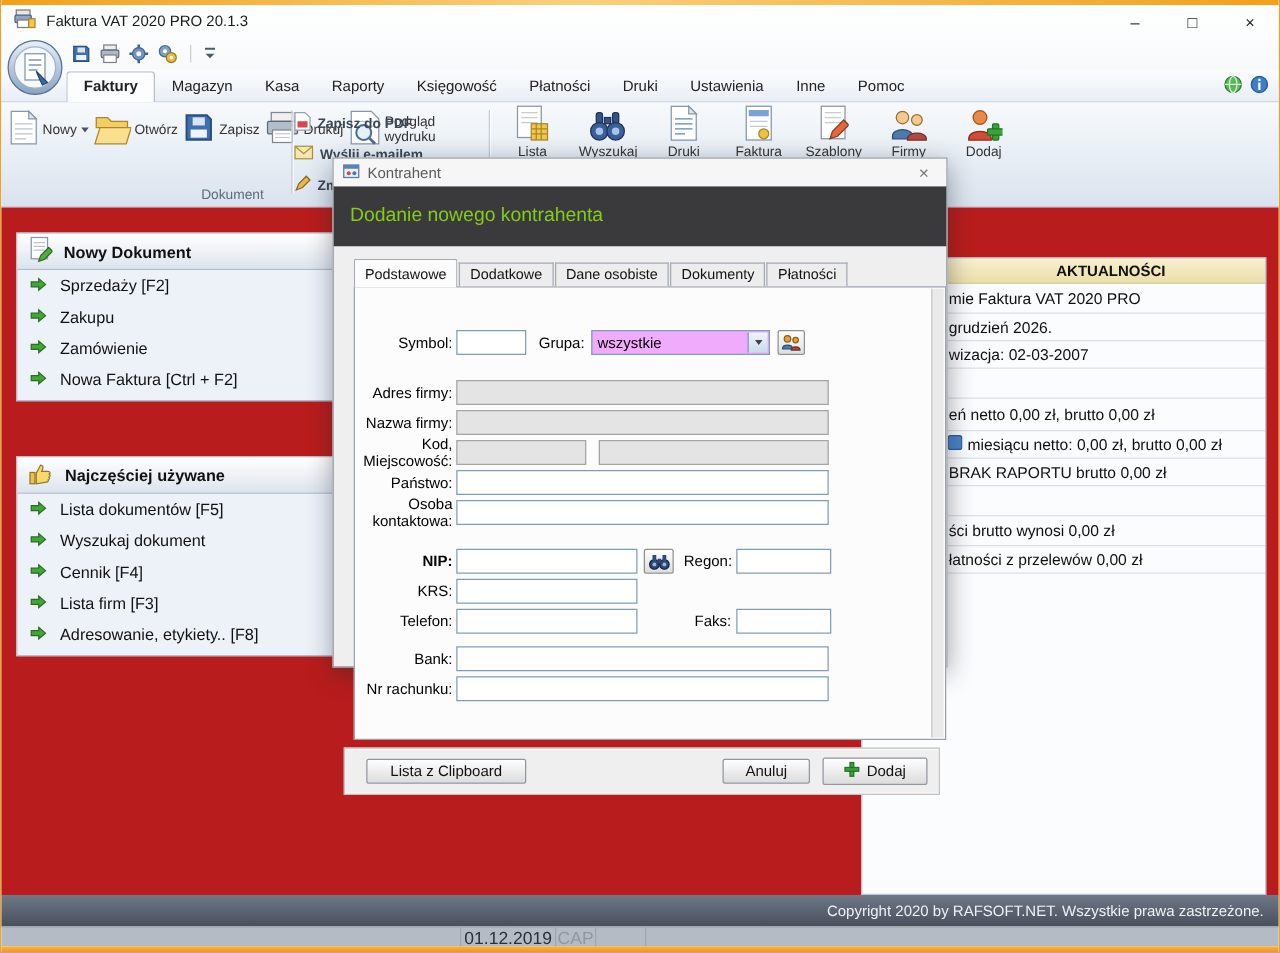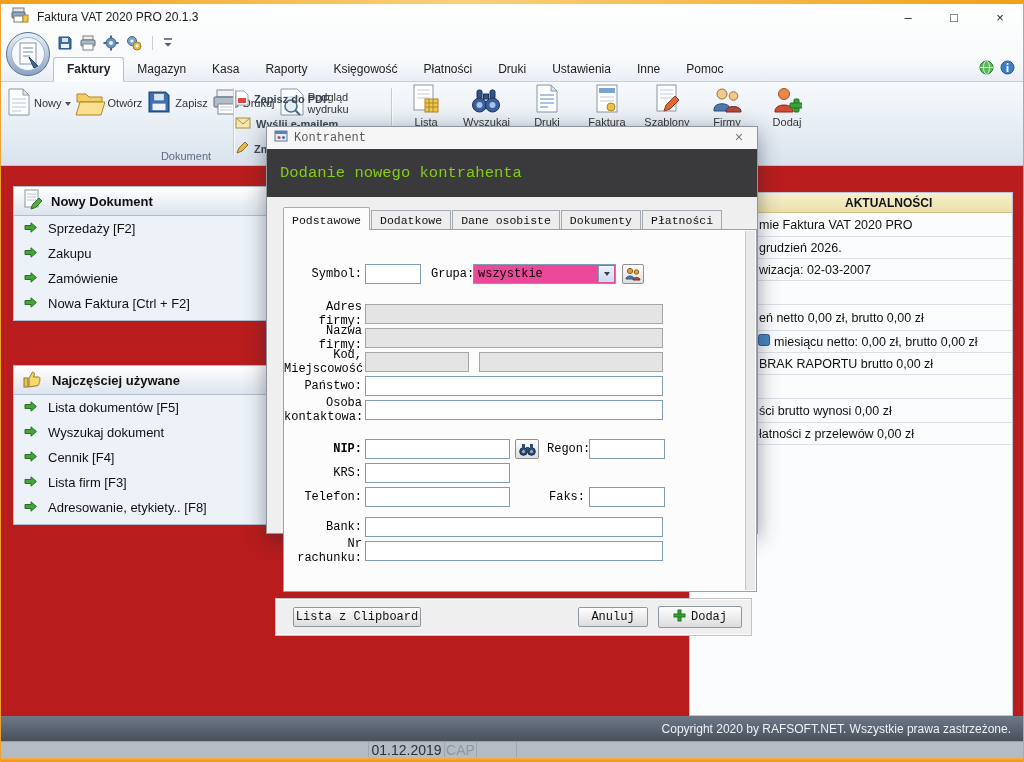--- a/index.html
+++ b/index.html
@@ -41,52 +41,52 @@
   .rtools { position:absolute; left:402px; top:2px; display:flex; gap:14px; }
   .rtool { display:flex; flex-direction:column; align-items:center; gap:2px; font-size:11px; color:#333; min-width:46px; text-align:center; }
   .rtool .icobox { height:30px; display:flex; align-items:flex-end; }
 
   .main { position:absolute; top:166px; left:0; right:0; height:550px; background:#b91c1c; }
   .sidebar { position:absolute; left:12px; top:20px; width:296px; }
   .sgroup { background:#edf2f9; border:1px solid #b2bdcd; margin-bottom:44px; padding-bottom:4px; }
   .sheader { height:29px; display:flex; align-items:center; gap:9px; padding-left:9px; background:linear-gradient(#ffffff,#dde4ee); border-bottom:1px solid #b2bdcd; font-size:13px; font-weight:bold; color:#111; }
   .sitem { height:25px; display:flex; align-items:center; gap:10px; padding-left:9px; font-size:13px; color:#111; cursor:default; }
 
-  .news { position:absolute; left:688px; top:26px; width:324px; bottom:0; background:#fbfcfe; border:1px solid #bcc6d4; }
+  .news { position:absolute; left:688px; top:40px; width:324px; bottom:0; background:#fbfcfe; border:1px solid #bcc6d4; }
   .nheader { height:20px; background:linear-gradient(#f7f0cf,#ecdfa8); border-bottom:1px solid #cdc18a; position:relative; font-weight:bold; font-size:12px; color:#111; }
   .nheader span { position:absolute; left:155px; top:3px; }
   .nrow { border-bottom:1px solid #dbe0e8; display:flex; align-items:center; padding-left:69px; font-size:12.5px; color:#101010; }
   .nrow.icn { padding-left:68px; gap:4px; }
   .h24{height:24px} .h22{height:22px} .h26{height:26px}
 
   .copybar { position:absolute; top:716px; left:0; right:0; height:25px; background:linear-gradient(#6e7887,#49505c); display:flex; align-items:center; justify-content:flex-end; padding-right:12px; font-size:12px; color:#eef1f6; }
   .statusbar { position:absolute; top:741px; left:0; right:0; height:16px; background:#b4bbc5; border-top:1px solid #9aa1ac; display:flex; font-size:14px; color:#2a2f38; }
   .sp { border-right:1px solid #9fa6b0; display:flex; align-items:center; justify-content:center; }
   .sp1{width:368px} .sp2{width:76px} .sp3{width:32px; color:#8f97a2} .sp4{width:40px} .sp5{flex:1; border-right:none}
 
-  .dialog { position:absolute; left:265px; top:126px; width:492px; height:408px; background:#efefef; border:1px solid #8e959e; box-shadow:0 5px 20px rgba(30,40,50,.45); z-index:20;font-family:Liberation Mono, monospace; }
+  .dialog { position:absolute; left:265px; top:126px; width:492px; height:408px; background:#efefef; border:1px solid #8e959e; box-shadow:0 5px 20px rgba(30,40,50,.45); z-index:20; }
   .dtitle { height:22px; background:#f6f6f6; display:flex; align-items:center; padding-left:7px; gap:6px; font-size:12px; color:#5a5a5a; position:relative; }
   .dclose { position:absolute; right:4px; top:2px; width:28px; height:18px; text-align:center; font-size:14px; color:#777; line-height:18px; }
   .dhead { height:48px; background:#3a3a3c; color:#84cc16; display:flex; align-items:center; padding-left:13px; font-size:15.5px; }
   .dtabs { display:flex; align-items:flex-end; padding-left:16px; margin-top:9px; height:23px; position:relative; z-index:2; }
   .dtab { font-size:11.5px; color:#111; padding:3px 8px 2px; background:#ededed; border:1px solid #a3aab2; border-bottom:none; margin-right:1px; height:19px; }
   .dtab.active { background:#fcfcfc; height:23px; padding-top:6px; margin-bottom:-1px; border-radius:2px 2px 0 0; }
   .dpage { margin-left:16px; width:474px; height:363px; background:#fcfcfc; border:1px solid #9aa1aa; position:relative; padding-top:34px; }
   .dscroll { position:absolute; top:1px; right:1px; bottom:1px; width:10px; background:#eaeaea; border-left:1px solid #c6c6c6; }
   .frow { display:flex; align-items:center; height:20px; margin-bottom:4px; }
   .mb20{margin-bottom:20px} .mb19{margin-bottom:19px} .mb10{margin-bottom:10px}
   .flabel { width:81px; flex:none; text-align:right; font-size:12px; color:#000; padding-right:3px; }
   .flabel.b { font-weight:bold; }
   .after-label { width:42px; flex:none; margin-left:8px; text-align:right; padding-right:4px; font-size:12px; color:#000; }
   .after-label.far { margin-left:37px; }
   .inp { height:20px; border:1px solid #7f9db9; background:#fff; font-size:12px; padding:0 3px; font-family:inherit; flex:none; }
   .inp:disabled { background:#e4e4e4; border-color:#a5a5a5; }
   .w-sym{width:56px} .w-wide{width:298px} .w-kod1{width:104px} .w-kod2{width:184px; margin-left:10px} .w-nip{width:145px} .w-small{width:76px}
   .glabel { width:38px; flex:none; text-align:right; margin-left:10px; padding-right:4px; font-size:12px; color:#000; }
-  .dropdown { width:143px; height:20px; border:1px solid #7f9db9; background:#ec4899; margin-left:4px; position:relative; display:flex; align-items:center; padding-left:4px; font-size:12px; flex:none; }
+  .dropdown { width:143px; height:20px; border:1px solid #7f9db9; background:#f0abfc; margin-left:4px; position:relative; display:flex; align-items:center; padding-left:4px; font-size:12px; flex:none; }
   .dd-btn { position:absolute; right:1px; top:1px; bottom:1px; width:16px; background:linear-gradient(#eef4fb,#c9dbee); border-left:1px solid #7f9db9; display:flex; align-items:center; justify-content:center; }
   .dd-arrow { width:0; height:0; border-left:3.5px solid transparent; border-right:3.5px solid transparent; border-top:4px solid #39424e; }
   .mini-btn { height:20px; border:1px solid #8f8f8f; background:linear-gradient(#fefefe,#dedede); display:flex; align-items:center; justify-content:center; border-radius:2px; flex:none; }
   .grupa-btn { width:22px; margin-left:6px; }
   .binoc-btn { width:24px; margin-left:5px; }
   .dfoot { margin:6px 5px 0 8px; height:38px; border:1px solid #c3c3c3; background:#efefef; box-shadow:inset 0 1px 0 #fafafa, inset 0 -1px 0 #fafafa; display:flex; align-items:center; position:relative; }
   .btn { height:20px; border:1px solid #8f979f; border-radius:2px; background:linear-gradient(#fefefe,#dcdcdc); font-size:12px; display:flex; align-items:center; justify-content:center; color:#111; }
   .btn-import { width:128px; margin-left:17px; }
   .btn-anuluj { width:70px; position:absolute; left:302px; }
   .btn-dodaj { width:84px; height:22px; position:absolute; left:382px; gap:5px; }

